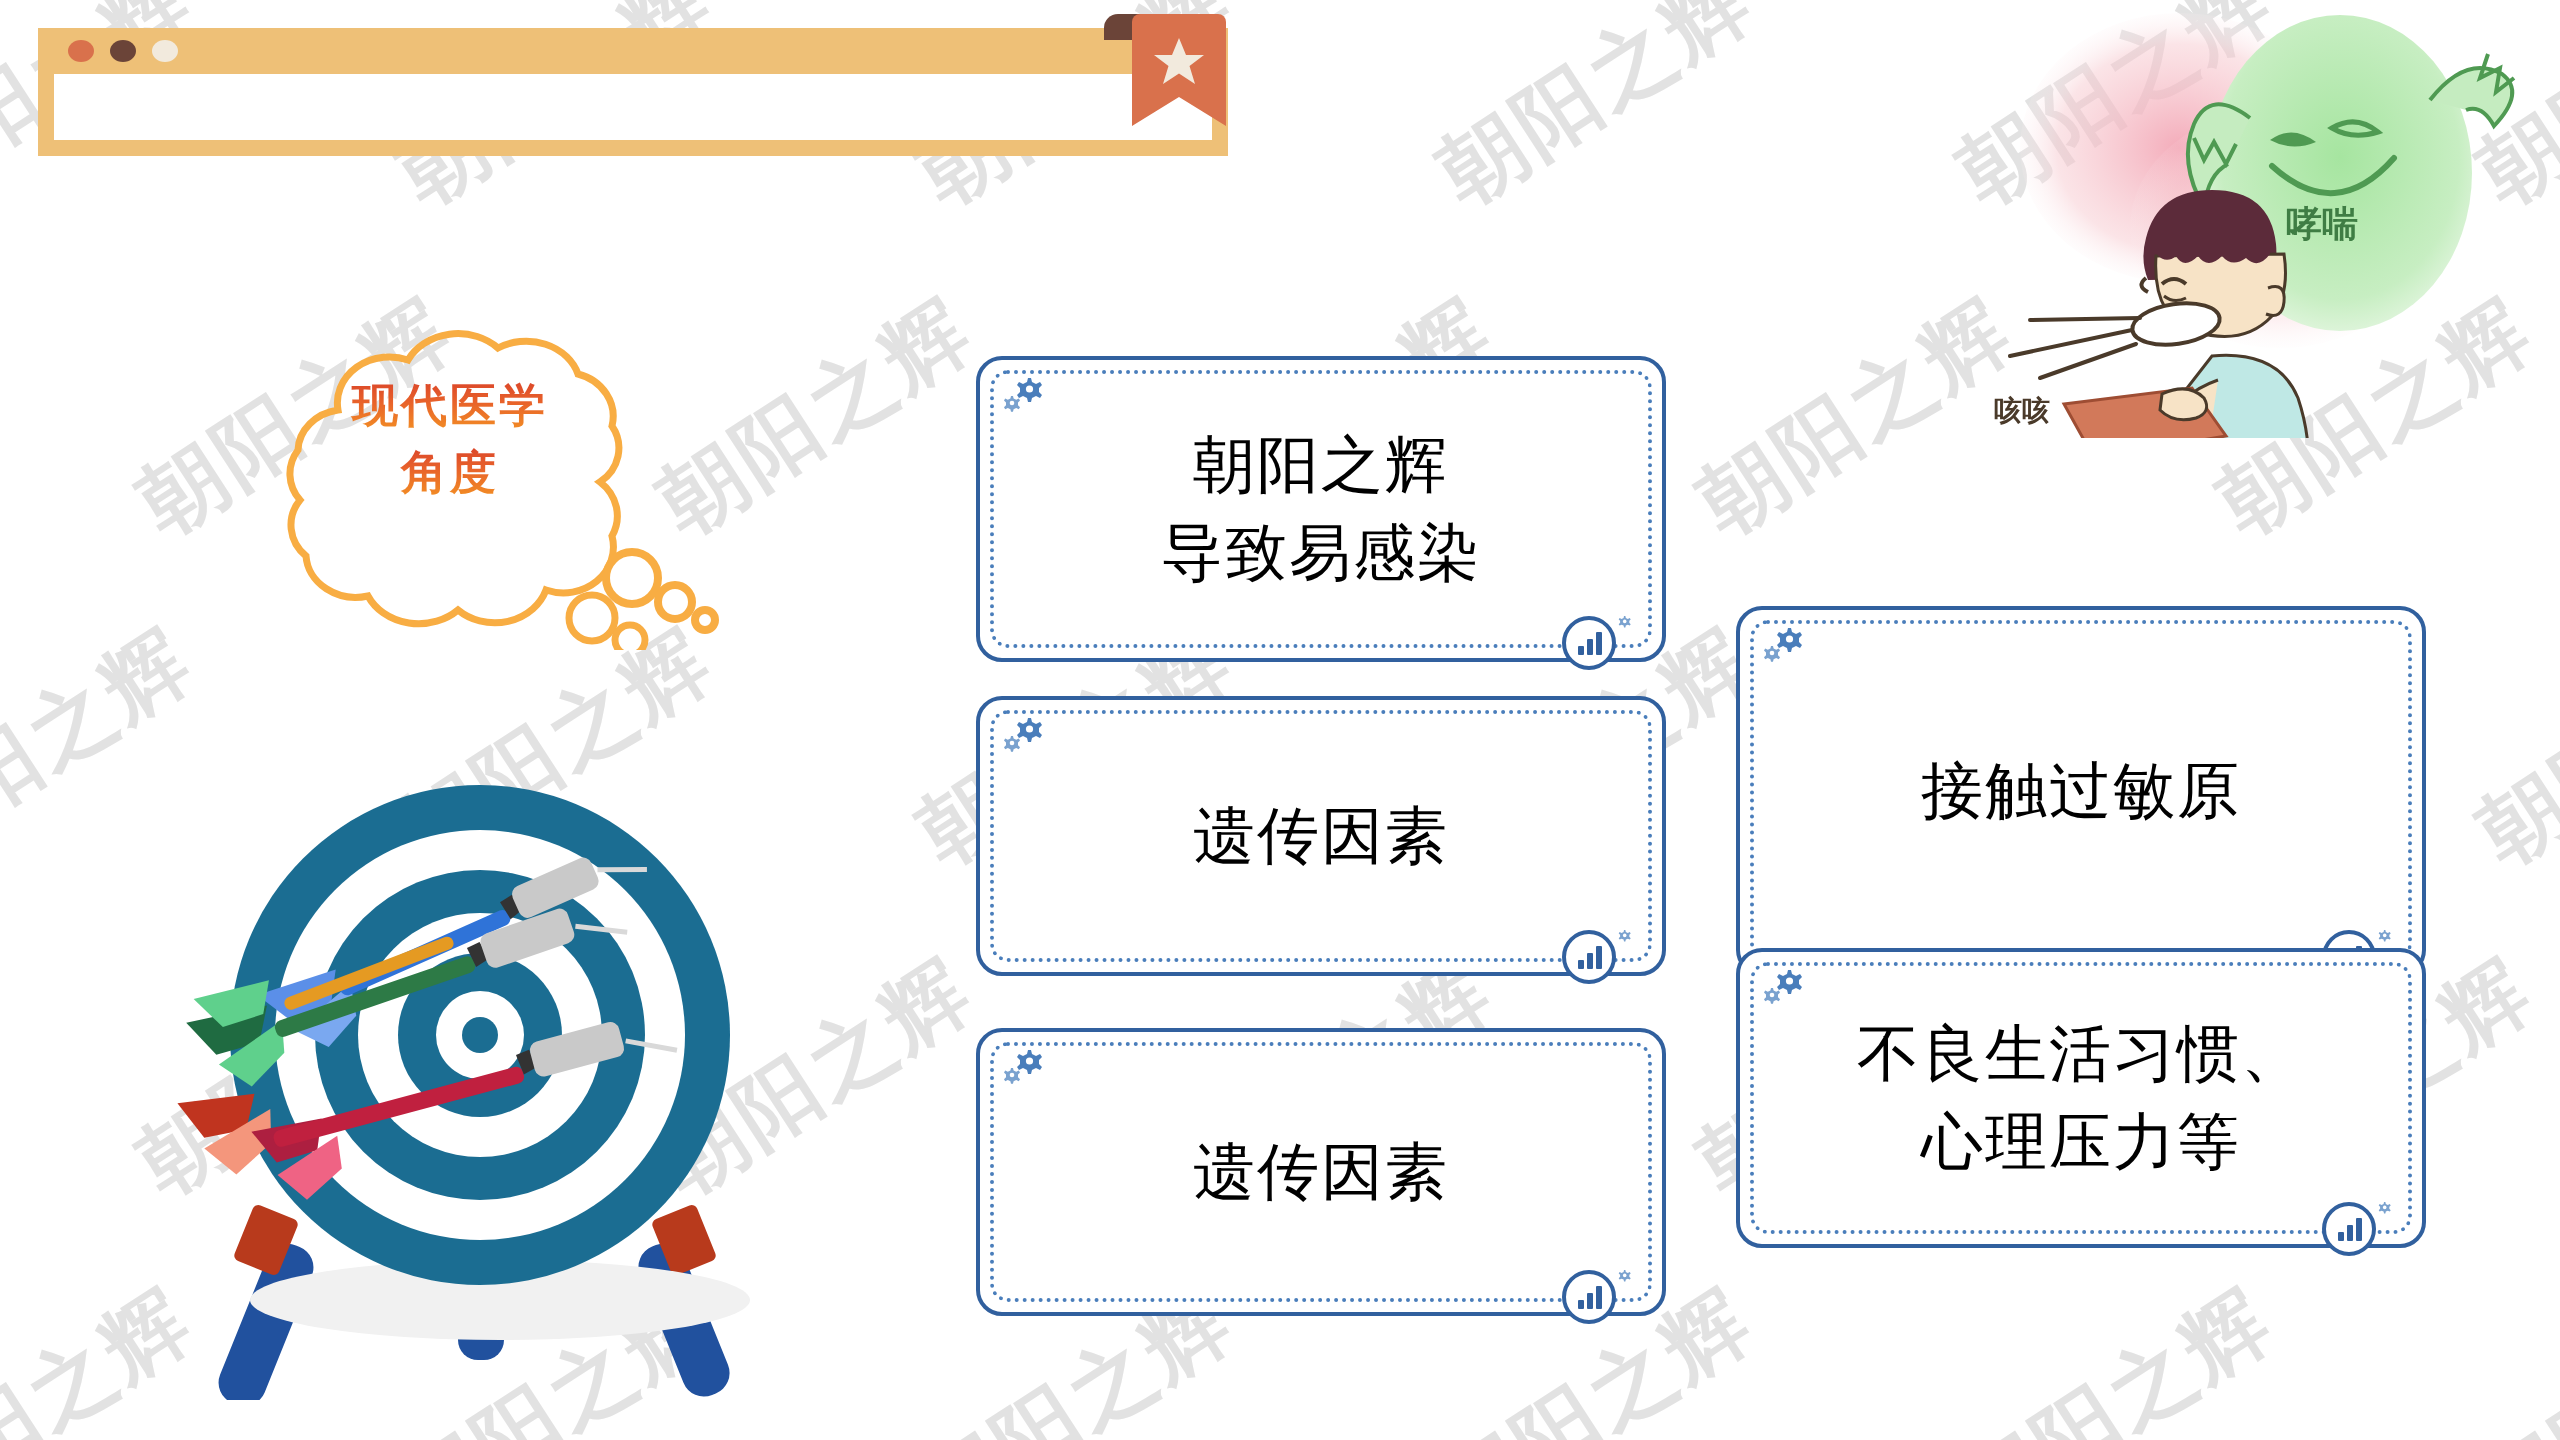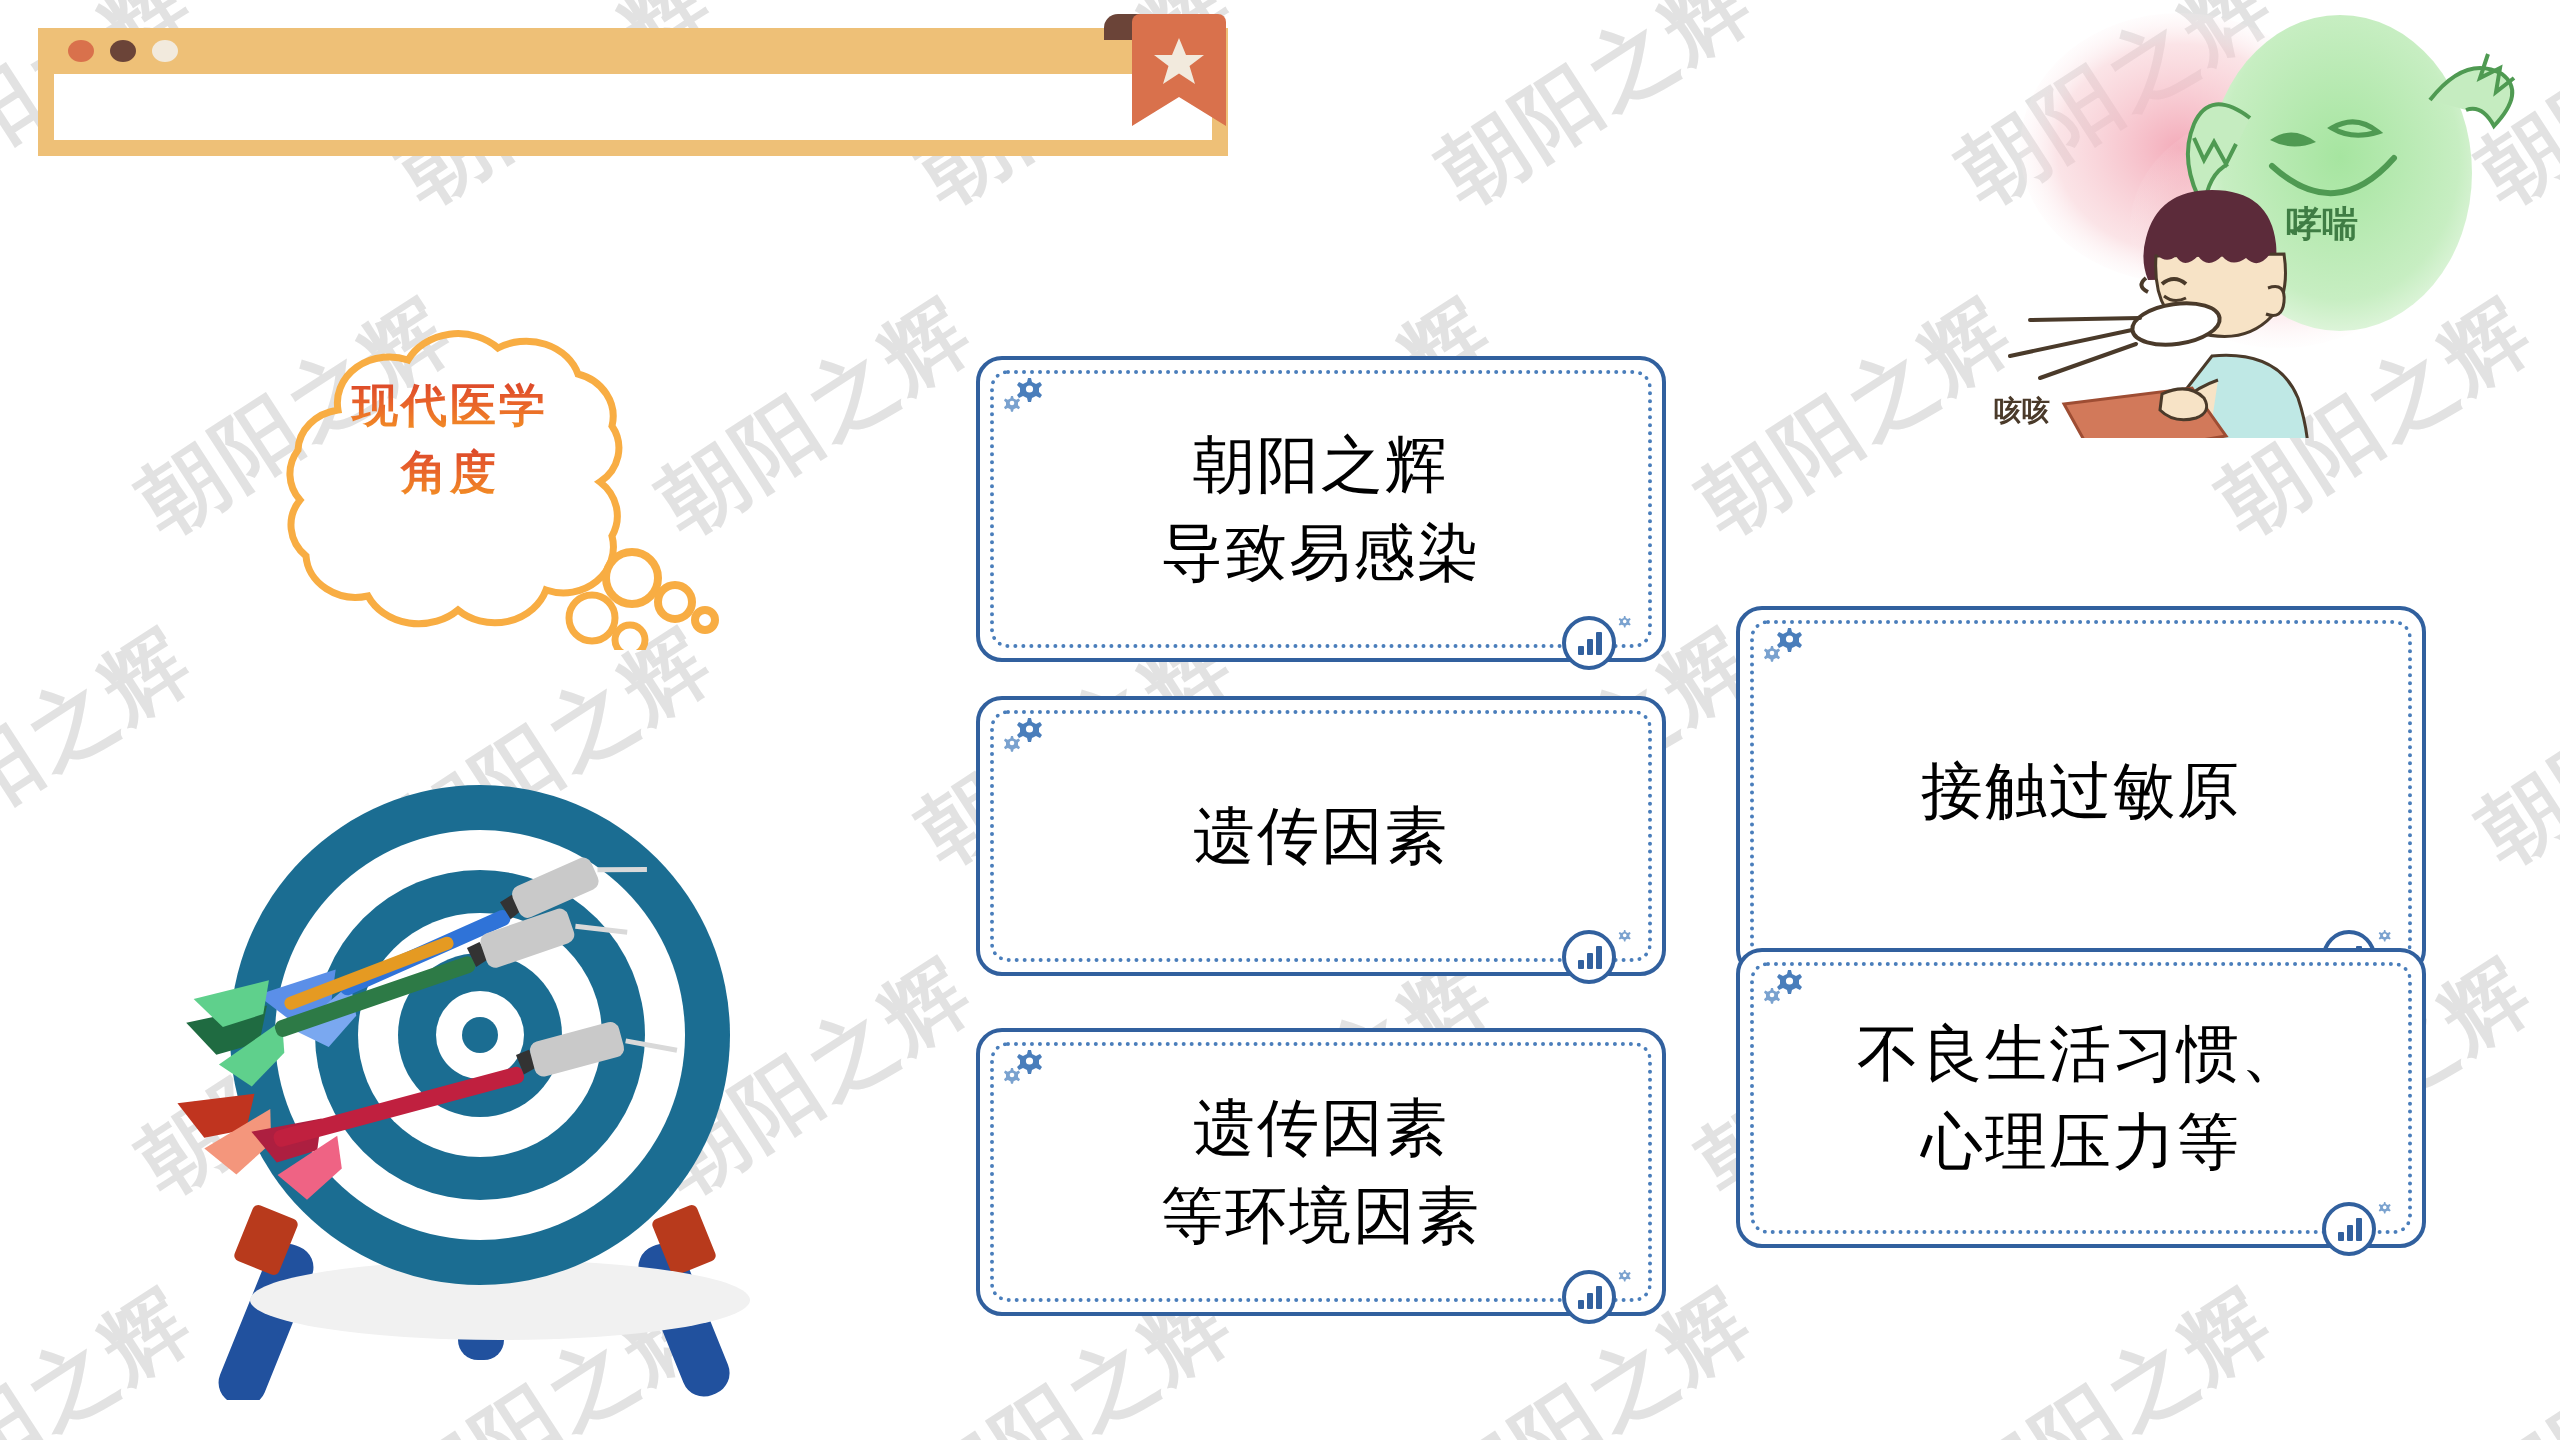--- a/index.html
+++ b/index.html
@@ -457,21 +457,20 @@
         <path d="M30 6 l3 0 l1 4 l4 2 l4-2 l2 3 l-3 3 l0 4 l3 3 l-2 3 l-4-2 l-4 2 l-1 4 l-3 0 l-1-4 l-4-2 l-4 2 l-2-3 l3-3 l0-4 l-3-3 l2-3 l4 2 l4-2 z"></path>
         <circle cx="31.5" cy="17" r="3.6" fill="#ffffff"></circle>
       </g>
       <g fill="#7aa2cf">
         <path d="M13 24 l2 0 l.6 2.6 l2.6 1.2 l2.6-1.2 l1.2 2 l-2 2 l0 2.6 l2 2 l-1.2 2 l-2.6-1.2 l-2.6 1.2 l-.6 2.6 l-2 0 l-.6-2.6 l-2.6-1.2 l-2.6 1.2 l-1.2-2 l2-2 l0-2.6 l-2-2 l1.2-2 l2.6 1.2 l2.6-1.2 z"></path>
         <circle cx="14" cy="31" r="2.3" fill="#ffffff"></circle>
       </g>
     </svg>
     <div class="content">
       <span>遗传因素</span>
-      <span>等环境因素</span>
     </div>
     <svg class="chart-badge" viewBox="0 0 76 62">
       <circle cx="27" cy="33" r="25" fill="#ffffff" stroke="#31609e" stroke-width="4"></circle>
       <g fill="#31609e">
         <rect x="16" y="36" width="6" height="9" rx="1"></rect>
         <rect x="25" y="29" width="6" height="16" rx="1"></rect>
         <rect x="34" y="22" width="6" height="23" rx="1"></rect>
       </g>
       <g fill="#7aa2cf">
         <path d="M62 6 l1.4 0 l.4 2 l2 .9 l2-.9 l.9 1.4 l-1.4 1.4 l0 2 l1.4 1.4 l-.9 1.4 l-2-.9 l-2 .9 l-.4 2 l-1.4 0 l-.4-2 l-2-.9 l-2 .9 l-.9-1.4 l1.4-1.4 l0-2 l-1.4-1.4 l.9-1.4 l2 .9 l2-.9 z"></path>

